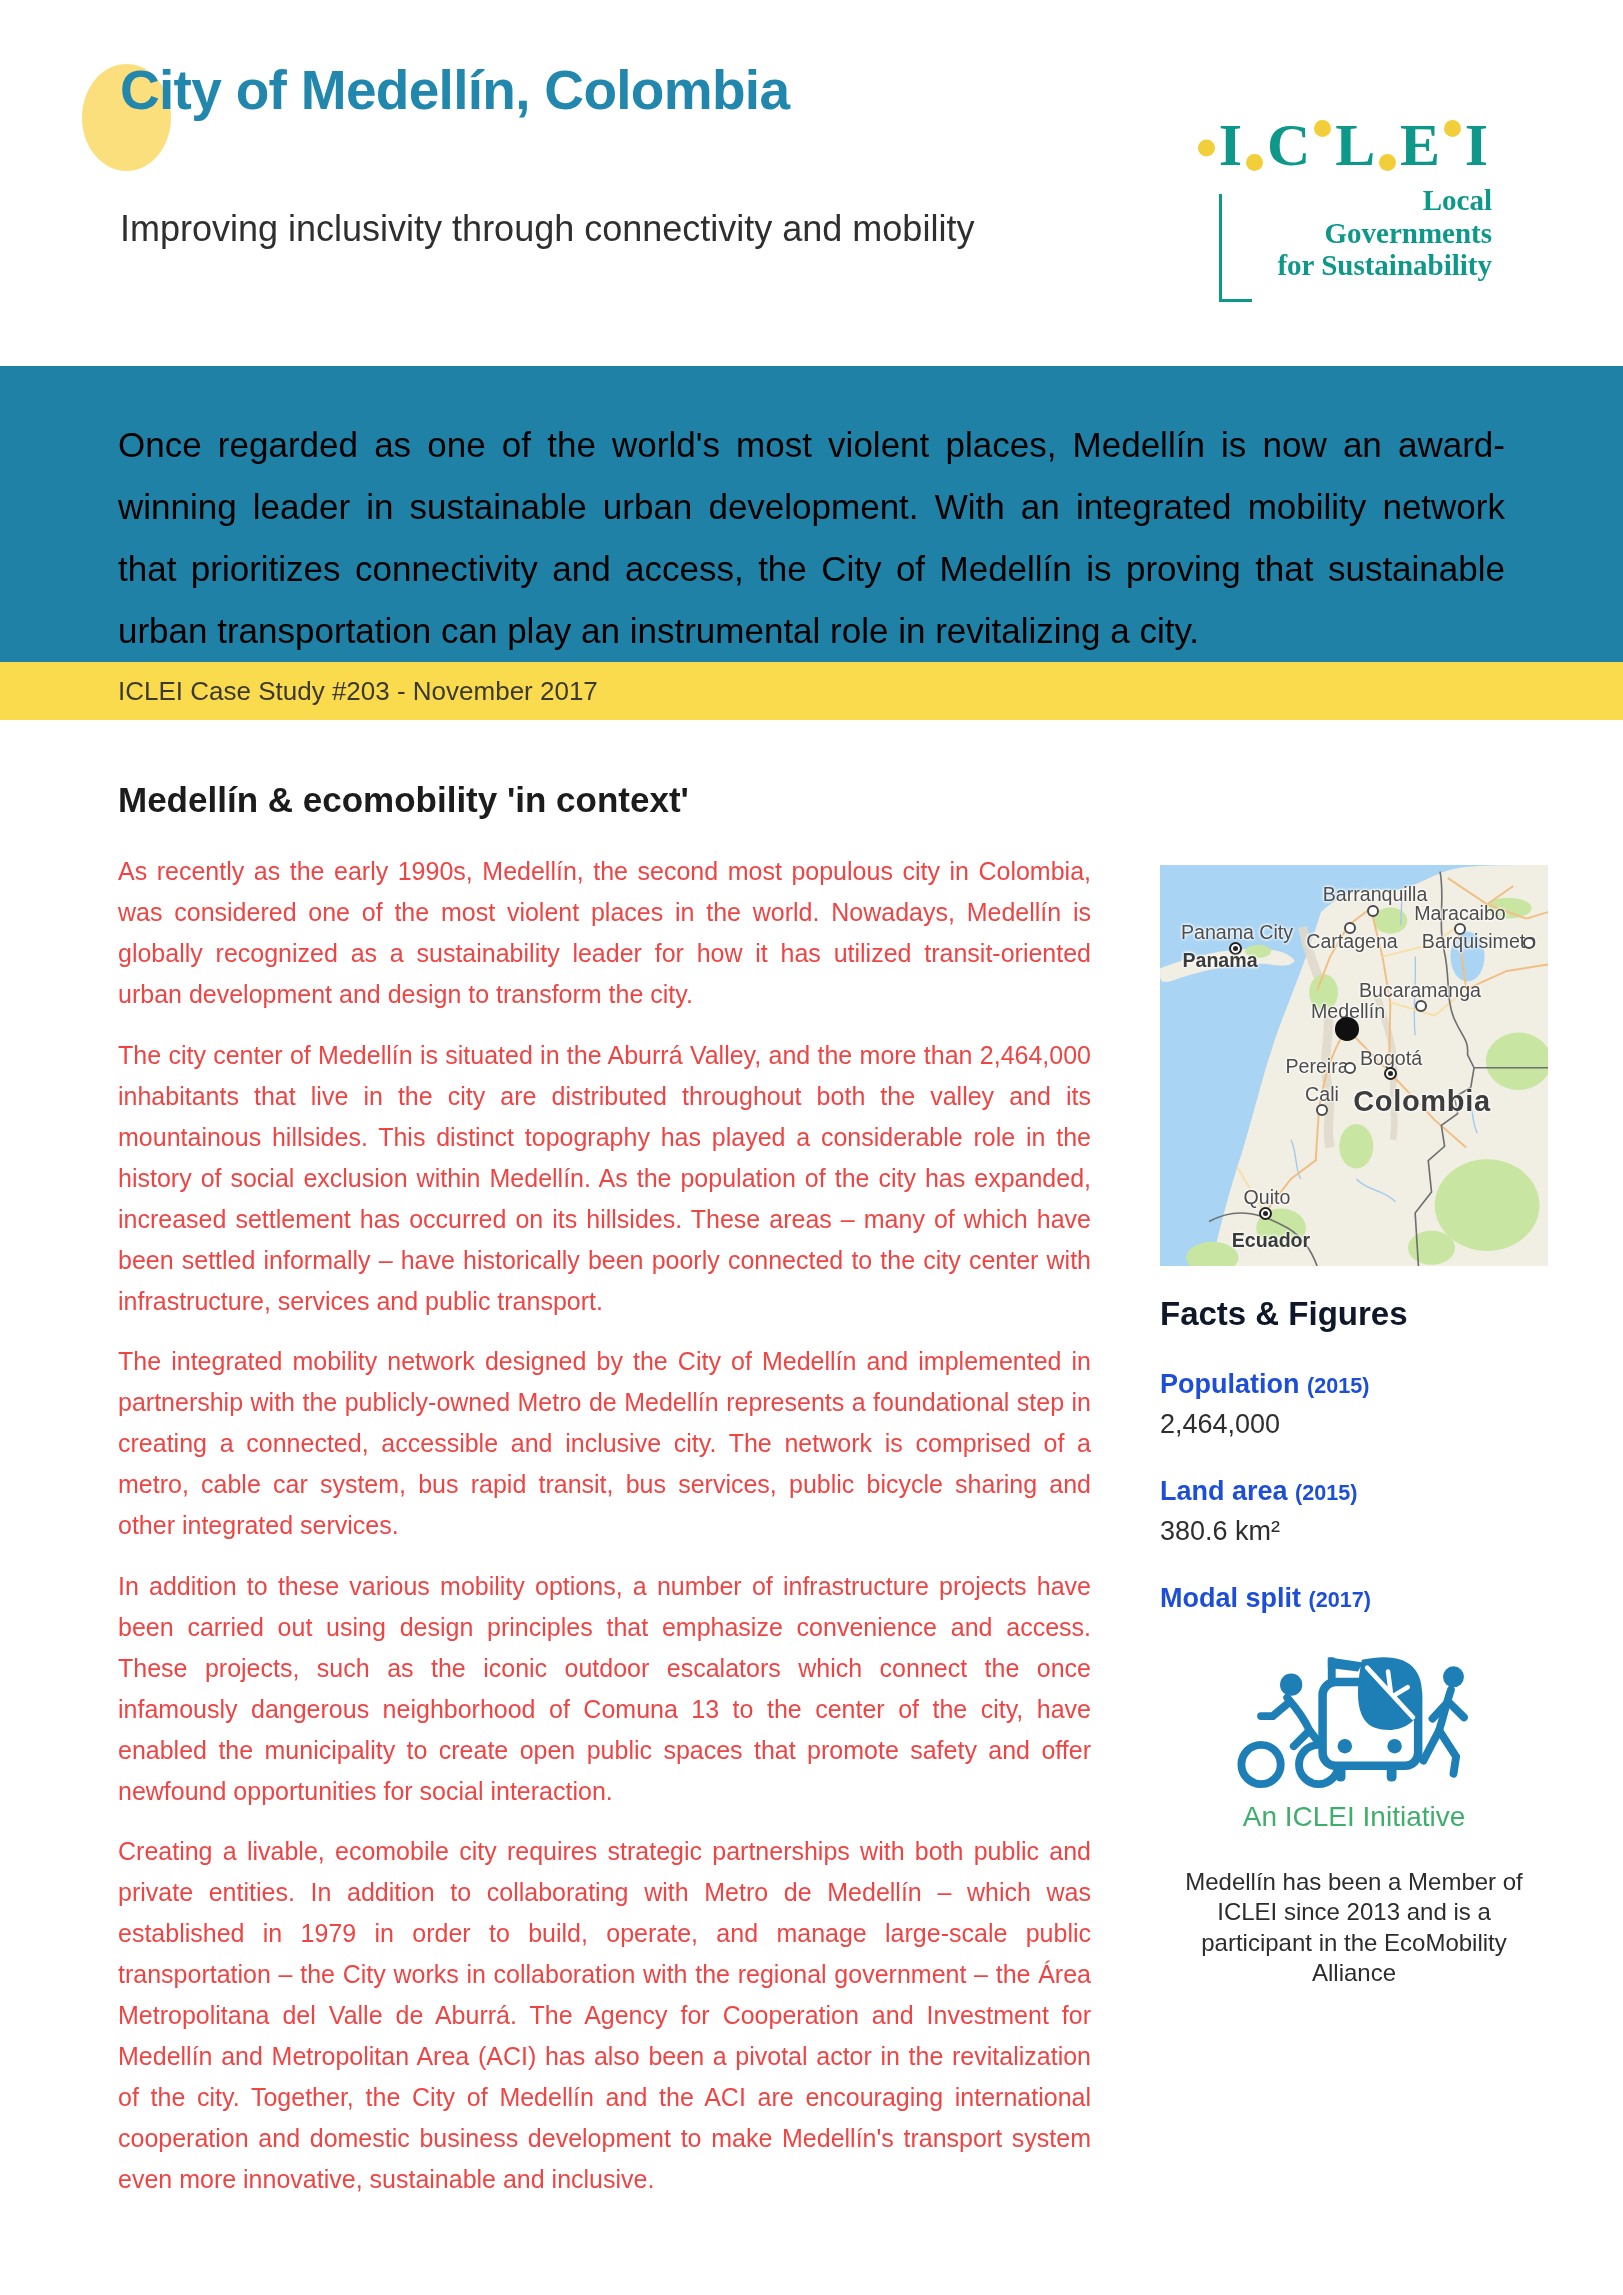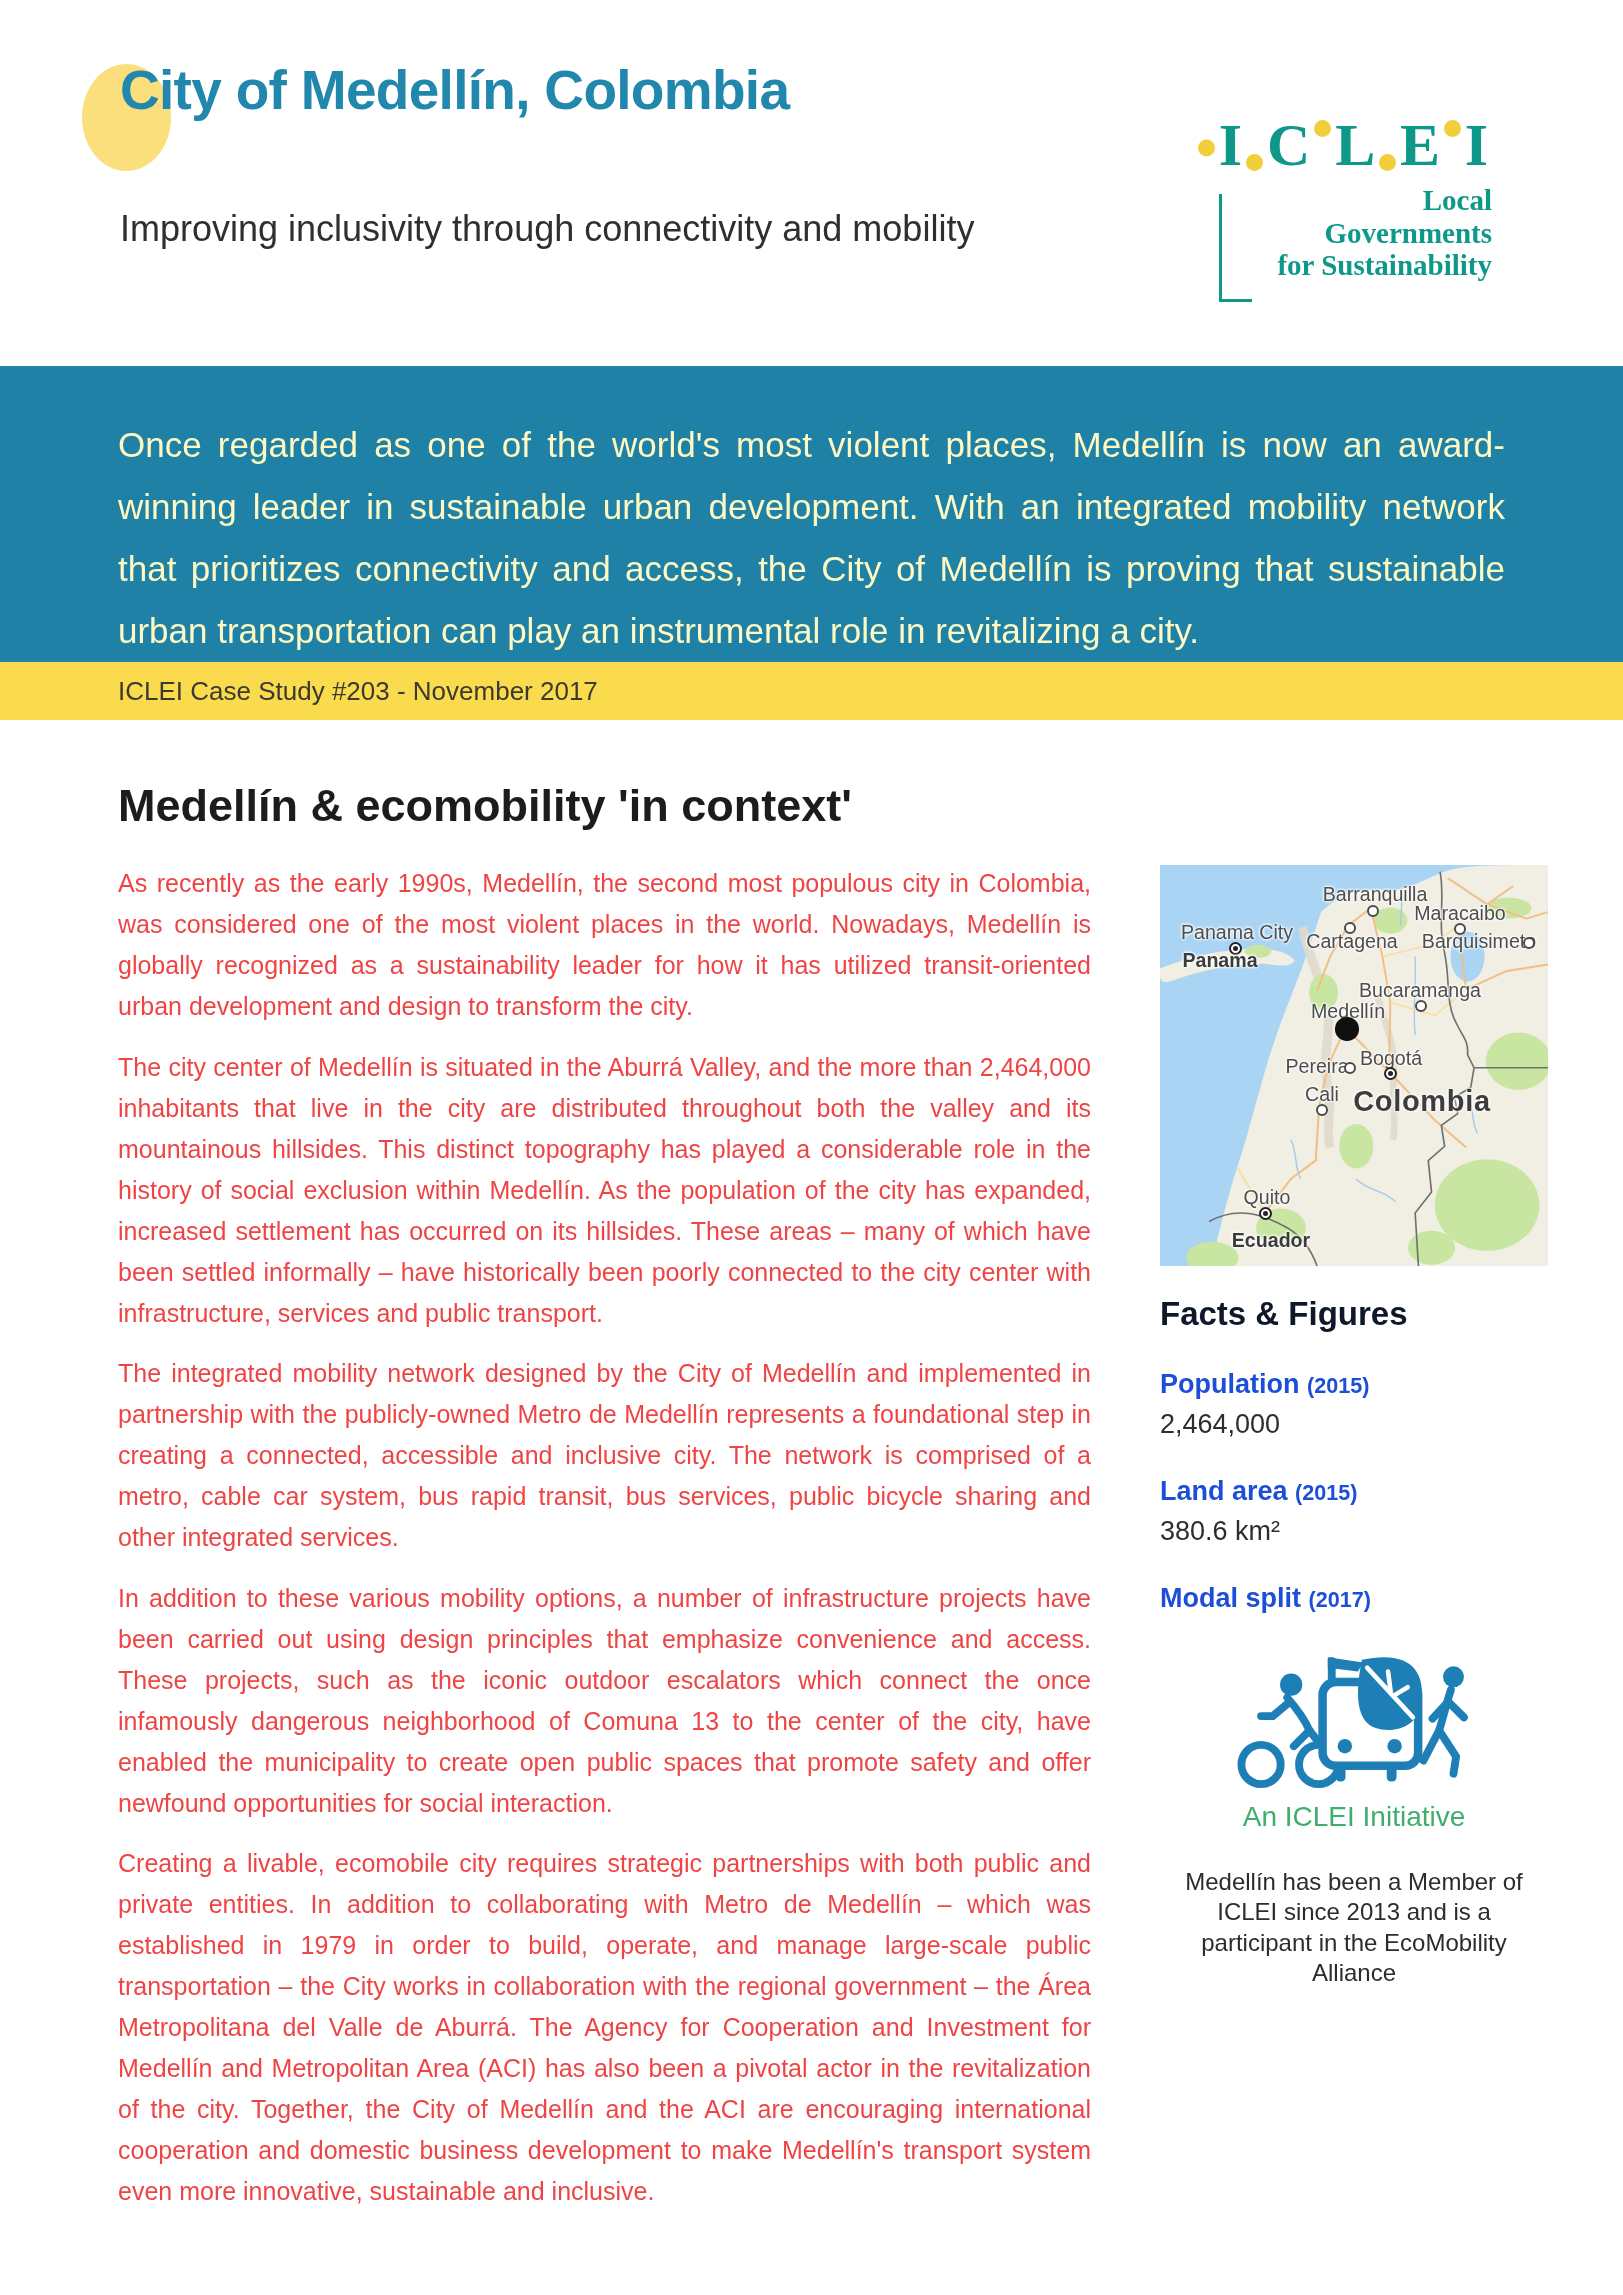--- a/index.html
+++ b/index.html
@@ -18,30 +18,30 @@
   .iclei-letters .lt{margin:0 3.9px;}
   .iclei-dot{width:17px;height:17px;border-radius:50%;background:#F2CF3A;flex:0 0 auto;}
   .d-mid{transform:translateY(2.6px);}
   .d-lo{transform:translateY(17px);}
   .d-hi{transform:translateY(-17px);}
   .iclei-tagline{margin-top:9.2px;text-align:right;font-weight:700;font-size:29px;line-height:1.12;}
   .iclei-bracket{left:-9.2px;top:79px;width:30px;height:105px;border-left:3.3px solid #0D9889;border-bottom:3.3px solid #0D9889;}
 
   
   .banner{left:0;top:366px;width:1623px;height:296px;background:#1F81A6;}
-  .banner-text{left:118px;right:118px;top:48px;position:absolute;color:#fef9c3;
+  .banner-text{left:118px;right:118px;top:48px;position:absolute;color:#000000;
                font-size:35px;line-height:1.77;text-align:justify;font-weight:400;}
 
   
   .strip{left:0;top:662px;width:1623px;height:58px;background:#FADB4E;display:flex;align-items:center;}
   .strip-text{margin-left:118px;font-size:26px;color:#3C3A30;}
 
   
   .article{left:118px;top:780px;width:973px;}
-  .article h2{margin:0 0 31px 0;font-size:45px;font-weight:700;color:#1c1c1c;}
+  .article h2{margin:0 0 31px 0;font-size:35px;font-weight:700;color:#1c1c1c;}
   .article p{margin:0 0 19.6px 0;font-size:25px;line-height:41px;text-align:justify;color:#ef4444;}
 
   
   .sidecol{left:1160px;top:865px;width:388px;}
   .mapbox{position:relative;width:388px;height:401px;overflow:hidden;background:#86efac;}
   .mapbox svg{position:absolute;left:0;top:0;}
   .mlabel{position:absolute;transform:translateX(-50%);white-space:nowrap;font-size:19.6px;color:#4d4d4d;
           text-shadow:0 0 2.6px #fff,0 0 3.3px #fff,0 0 3.9px #fff;}
   .mcountry{font-weight:700;color:#3b3b3b;}
   .mcolombia{font-size:29px;letter-spacing:0.7px;color:#3d3d3d;}

